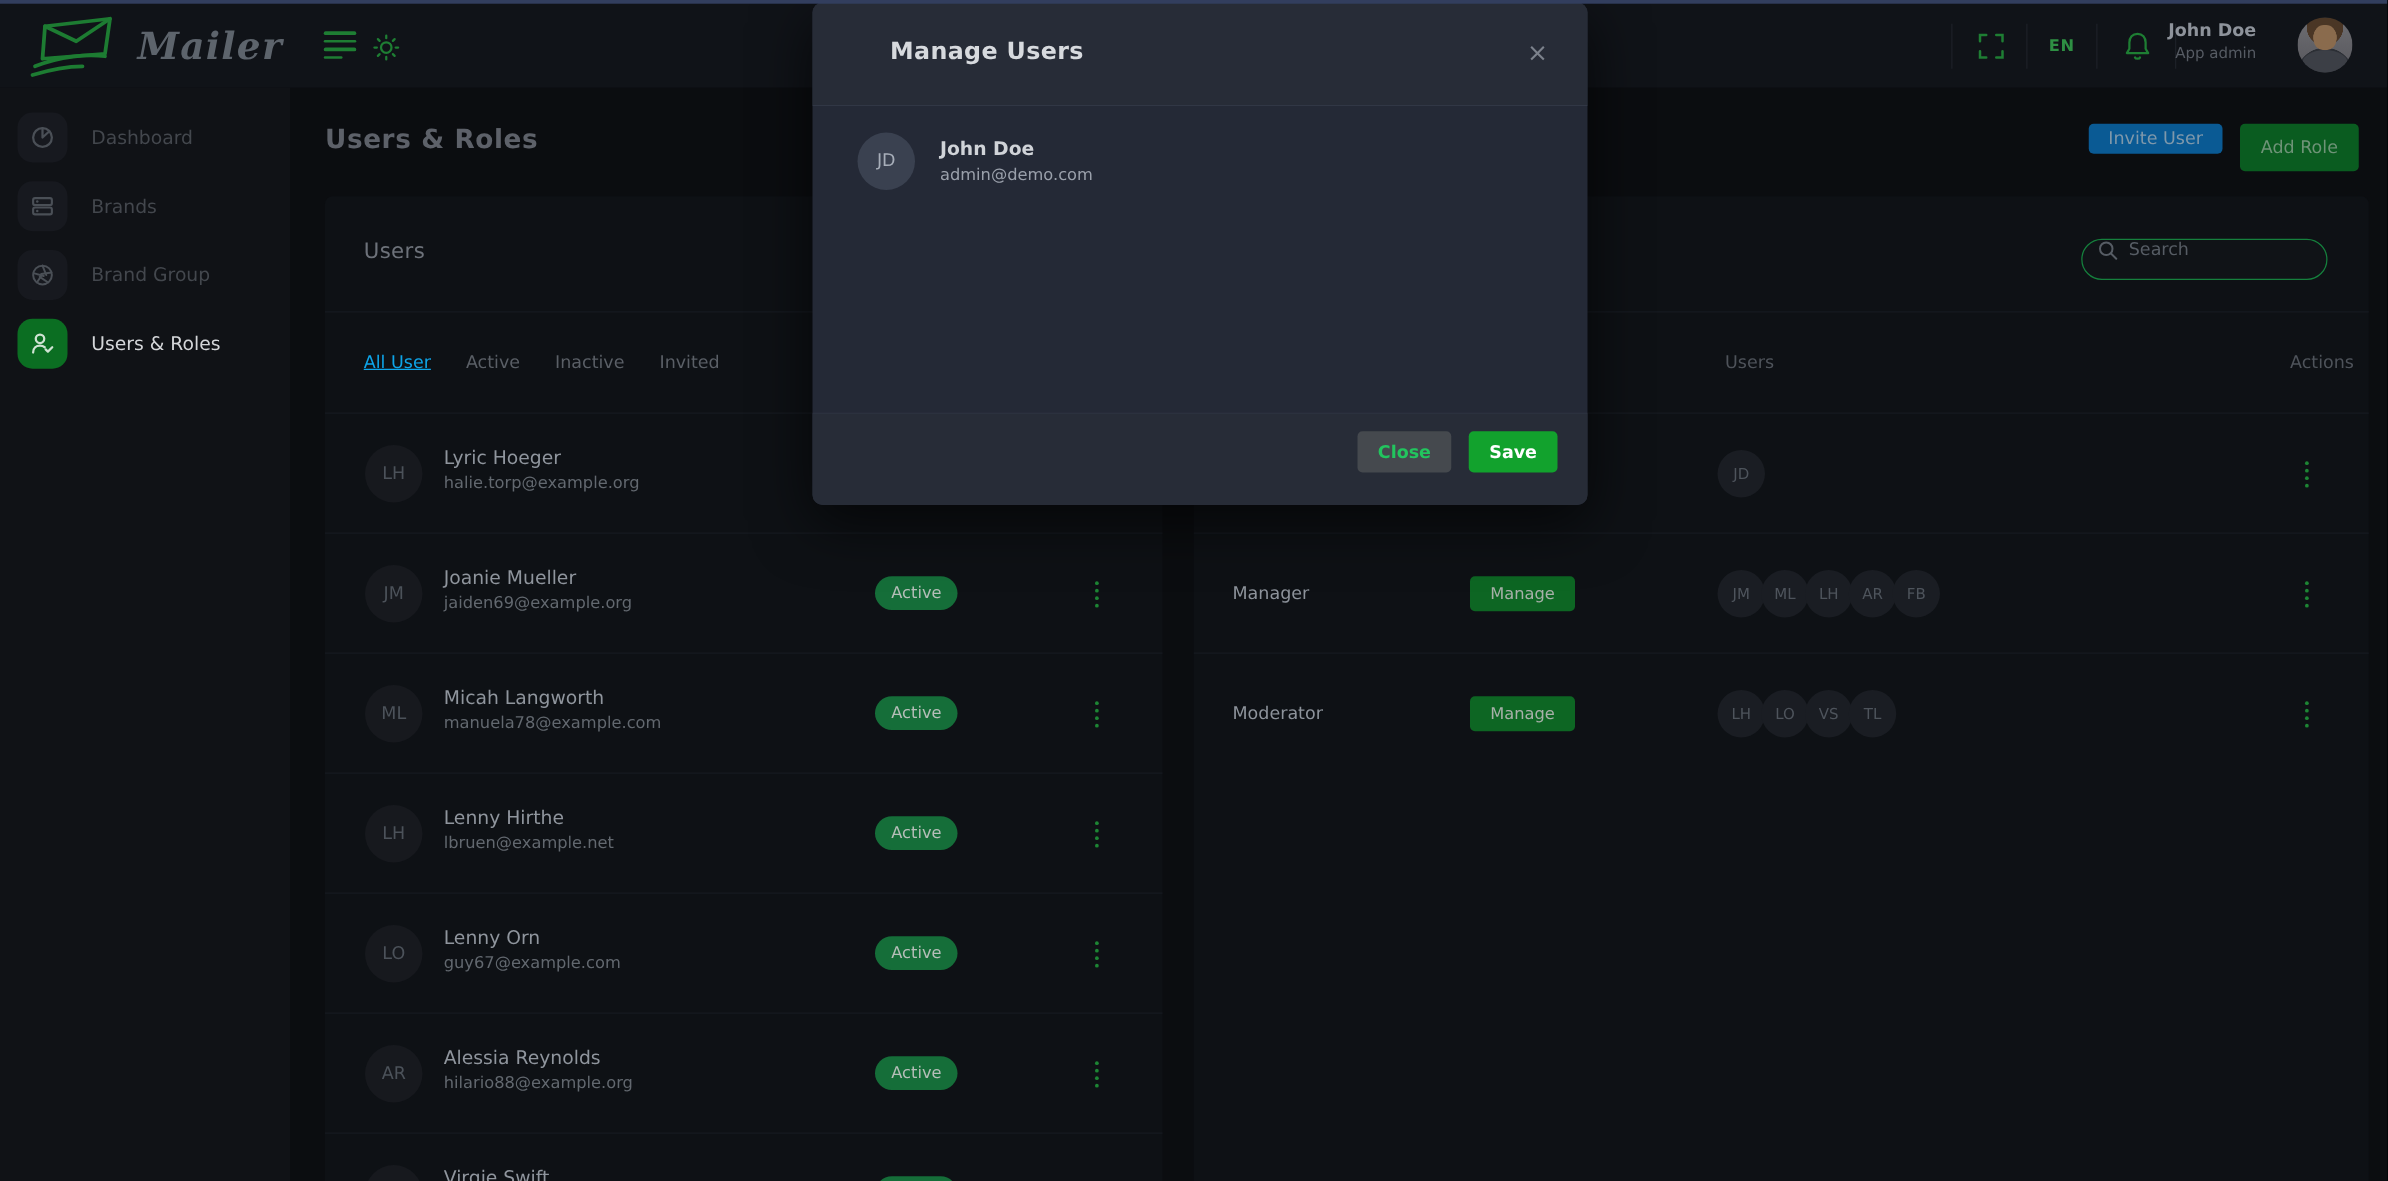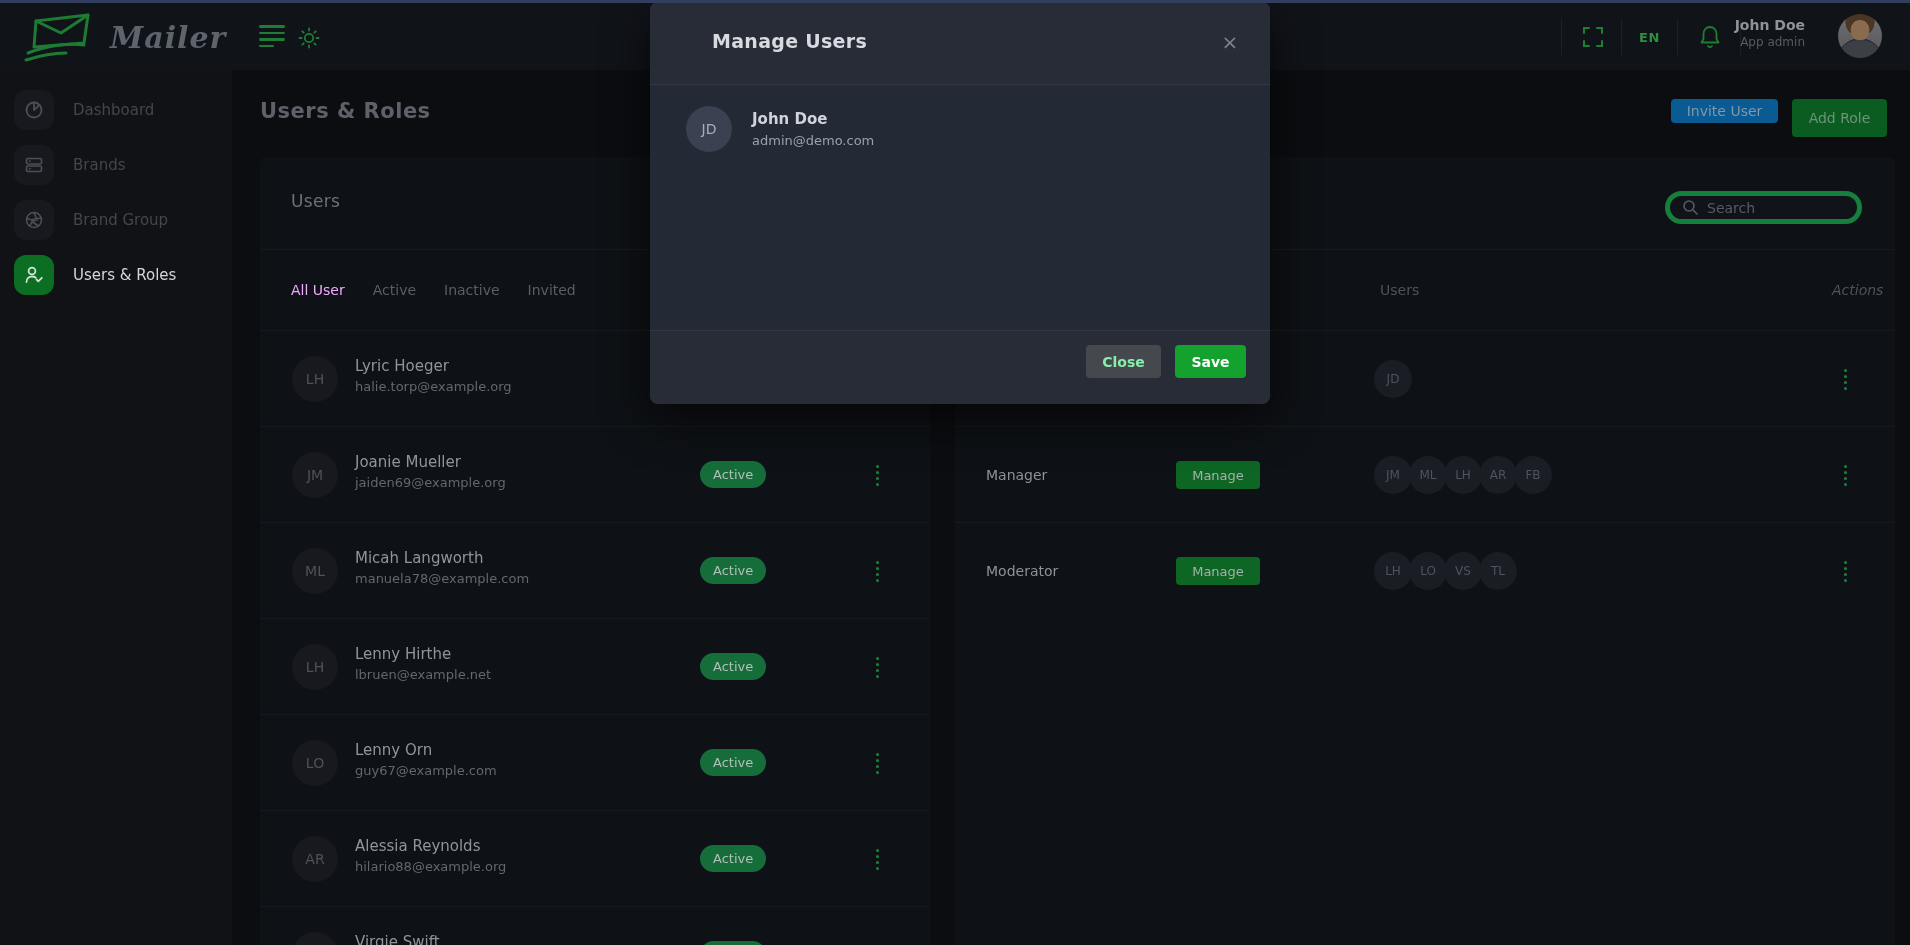--- a/index.html
+++ b/index.html
@@ -60,47 +60,47 @@
   .btn-addrole{ position:absolute; left:1792px; top:99px; width:95px; height:38px; background:#0a5c20; color:#6e9377; font-size:14px; }
 
   .card{ position:absolute; top:157px; background:#0e1115; border-radius:6px; }
   .card-users{ left:260px; width:670px; height:900px; }
   .card-roles{ left:955px; width:940px; height:900px; }
   .card-hd{ position:relative; height:93px; border-bottom:1px solid #161a20; }
   .card-title{ position:absolute; left:31px; top:34px; font-size:17px; color:#6d727a; letter-spacing:.3px; }
 
   .tabs{ position:relative; height:79px; display:flex; align-items:center; padding-left:31px; gap:28px; }
   .tab{ font-size:14px; color:#5a5f66; cursor:pointer; }
-  .tab.active{ color:#f0abfc; }
+  .tab.active{ color:#0ea5e9;text-decoration:underline; }
 
   .rows{ position:absolute; left:0; top:173px; width:100%; }
   .u-row{ position:relative; height:96px; border-top:1px solid #161a20; }
   .u-avatar{ position:absolute; left:32px; top:25px; width:46px; height:46px; border-radius:50%;
     background:#17191e; color:#4c525a; font-size:14px; display:flex; align-items:center; justify-content:center; }
   .u-meta{ position:absolute; left:95px; top:26px; }
   .u-name{ font-size:15px; color:#8f959d; }
   .u-email{ font-size:13px; color:#62686f; margin-top:4px; }
   .badge{ position:absolute; left:440px; top:34px; min-width:57px; height:27px; padding:0 13px;
     border-radius:14px; background:#156e39; color:#b5beb8; font-size:13px;
     display:flex; align-items:center; justify-content:center; }
   .badge:empty{ display:none; }
   .kebab{ position:absolute; width:14px; height:26px; top:35px; display:flex; flex-direction:column;
     align-items:center; justify-content:center; gap:3px; cursor:pointer; }
   .kebab i{ width:3px; height:3px; border-radius:50%; background:#1d8534; }
   .u-row .kebab{ left:610px; }
 
   
   .search-pill{ position:absolute; left:710px; top:34px; width:197px; height:33px; border-radius:17px;
-    background:#101317; border:5px solid #15803d; display:flex; align-items:center; padding:0 12px; }
+    background:#101317; border:1px solid #15803d; display:flex; align-items:flex-start; padding:0 12px; }
   .search-pill input{ background:transparent; border:none; outline:none; color:#8f959d; font-size:14px;
     width:140px; margin-left:8px; font-family:inherit; }
   .search-pill input::placeholder{ color:#565c64; }
   .roles-colhead{ position:relative; height:79px; }
   .colhead{ position:absolute; top:32px; font-size:14px; color:#4e535a; }
-  .ch-users{ left:425px; } .ch-actions{ left:877px;font-style:italic; }
+  .ch-users{ left:425px; } .ch-actions{ left:877px; }
   .r-row{ position:relative; height:96px; border-top:1px solid #161a20; }
   .r-name{ position:absolute; left:31px; top:40px; font-size:14px; color:#8d939b; }
   .btn-manage{ position:absolute; left:221px; top:34px; width:84px; height:28px; background:#0d6623;
     color:#a8b0a9; font-size:13px; border-radius:4px; }
   .r-avatars{ position:absolute; left:419px; top:29px; height:38px; }
   .r-av{ position:absolute; top:0; width:38px; height:38px; border-radius:50%; background:#1a1d23;
     color:#4e545c; font-size:12px; display:flex; align-items:center; justify-content:center; }
   .r-row .kebab{ left:883px; }
 
   
@@ -115,21 +115,21 @@
     display:flex; align-items:center; justify-content:center; }
   .m-user-meta{ margin-left:20px; padding-top:4px; }
   .m-user-name{ font-size:15px; font-weight:bold; color:#d0d3d8; }
   .m-user-email{ font-size:13px; color:#9aa0ab; margin-top:5px; }
   .m-addbox{ position:absolute; left:32px; top:188px; width:558px; height:72px; background:#1b202b;
     border-radius:6px; padding:15px 0 0 20px; cursor:pointer; }
   .m-add{ font-size:14px; color:#9aa0ab; }
   .m-ft{ position:absolute; left:0; top:328px; width:620px; height:74px; background:#272c37;
     border-top:1px solid #313745; border-radius:0 0 8px 8px; }
   .btn-close{ position:absolute; left:436px; top:14px; width:75px; height:33px; background:#45494e;
-    color:#86efac; font-size:14px; font-weight:bold; border-radius:4px; }
+    color:#22c55e; font-size:14px; font-weight:bold; border-radius:4px; }
   .btn-save{ position:absolute; left:525px; top:14px; width:71px; height:33px; background:#12a22d;
     color:#ffffff; font-size:14px; font-weight:bold; border-radius:4px; }
 
   svg{ display:block; }
 </style>
 </head>
 <body>
 
 <div class="screen">
   <div class="topline"></div>

